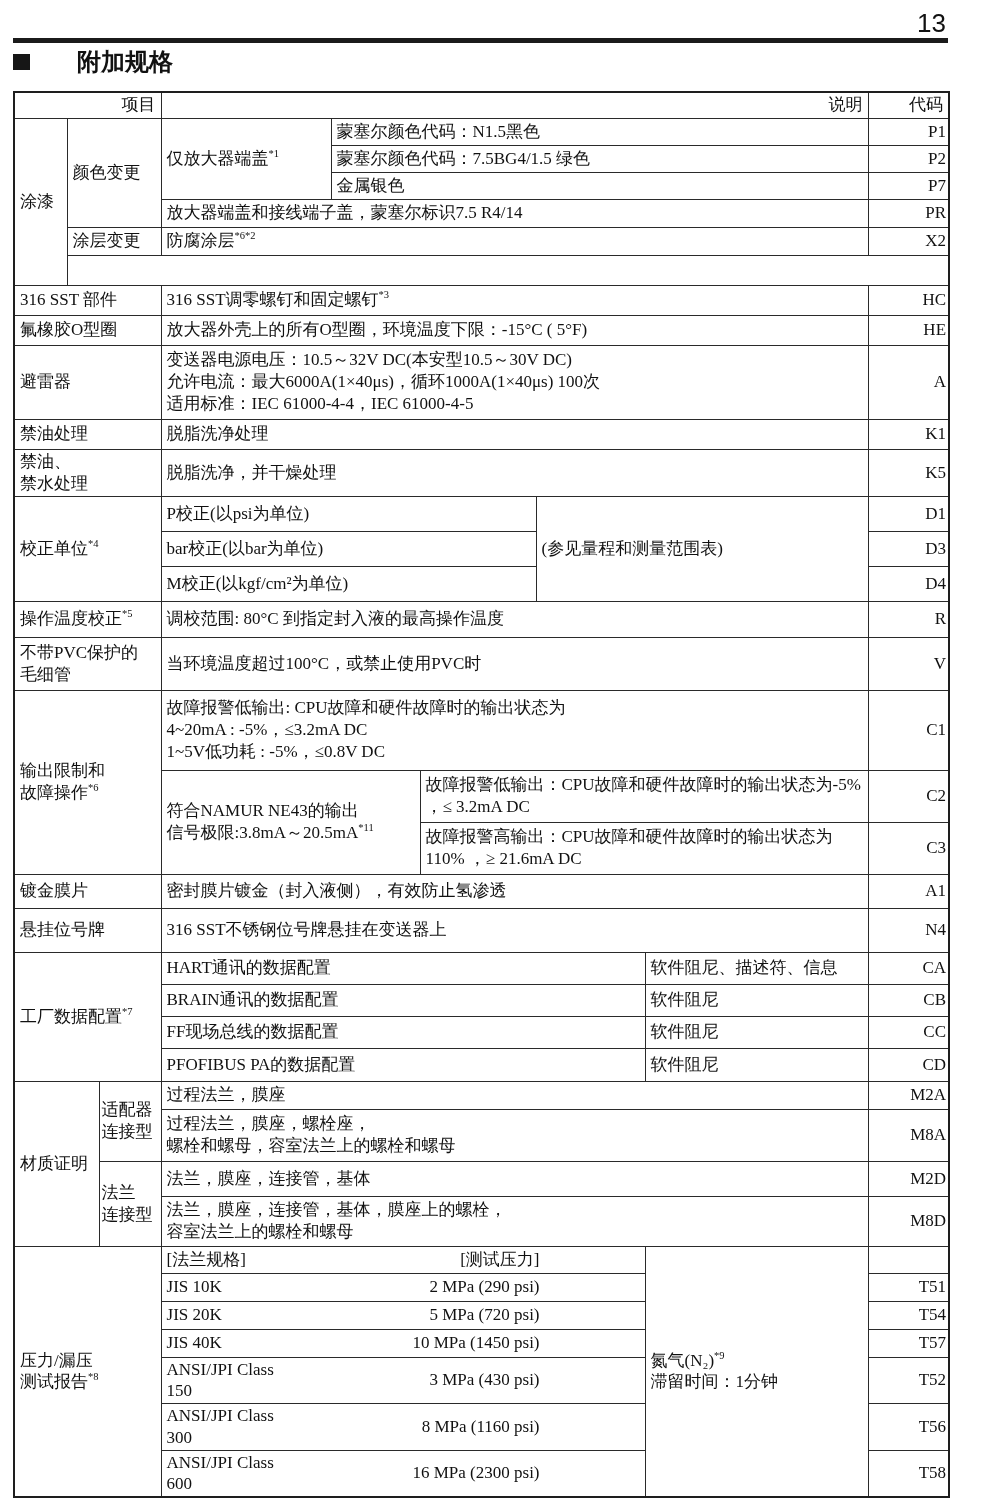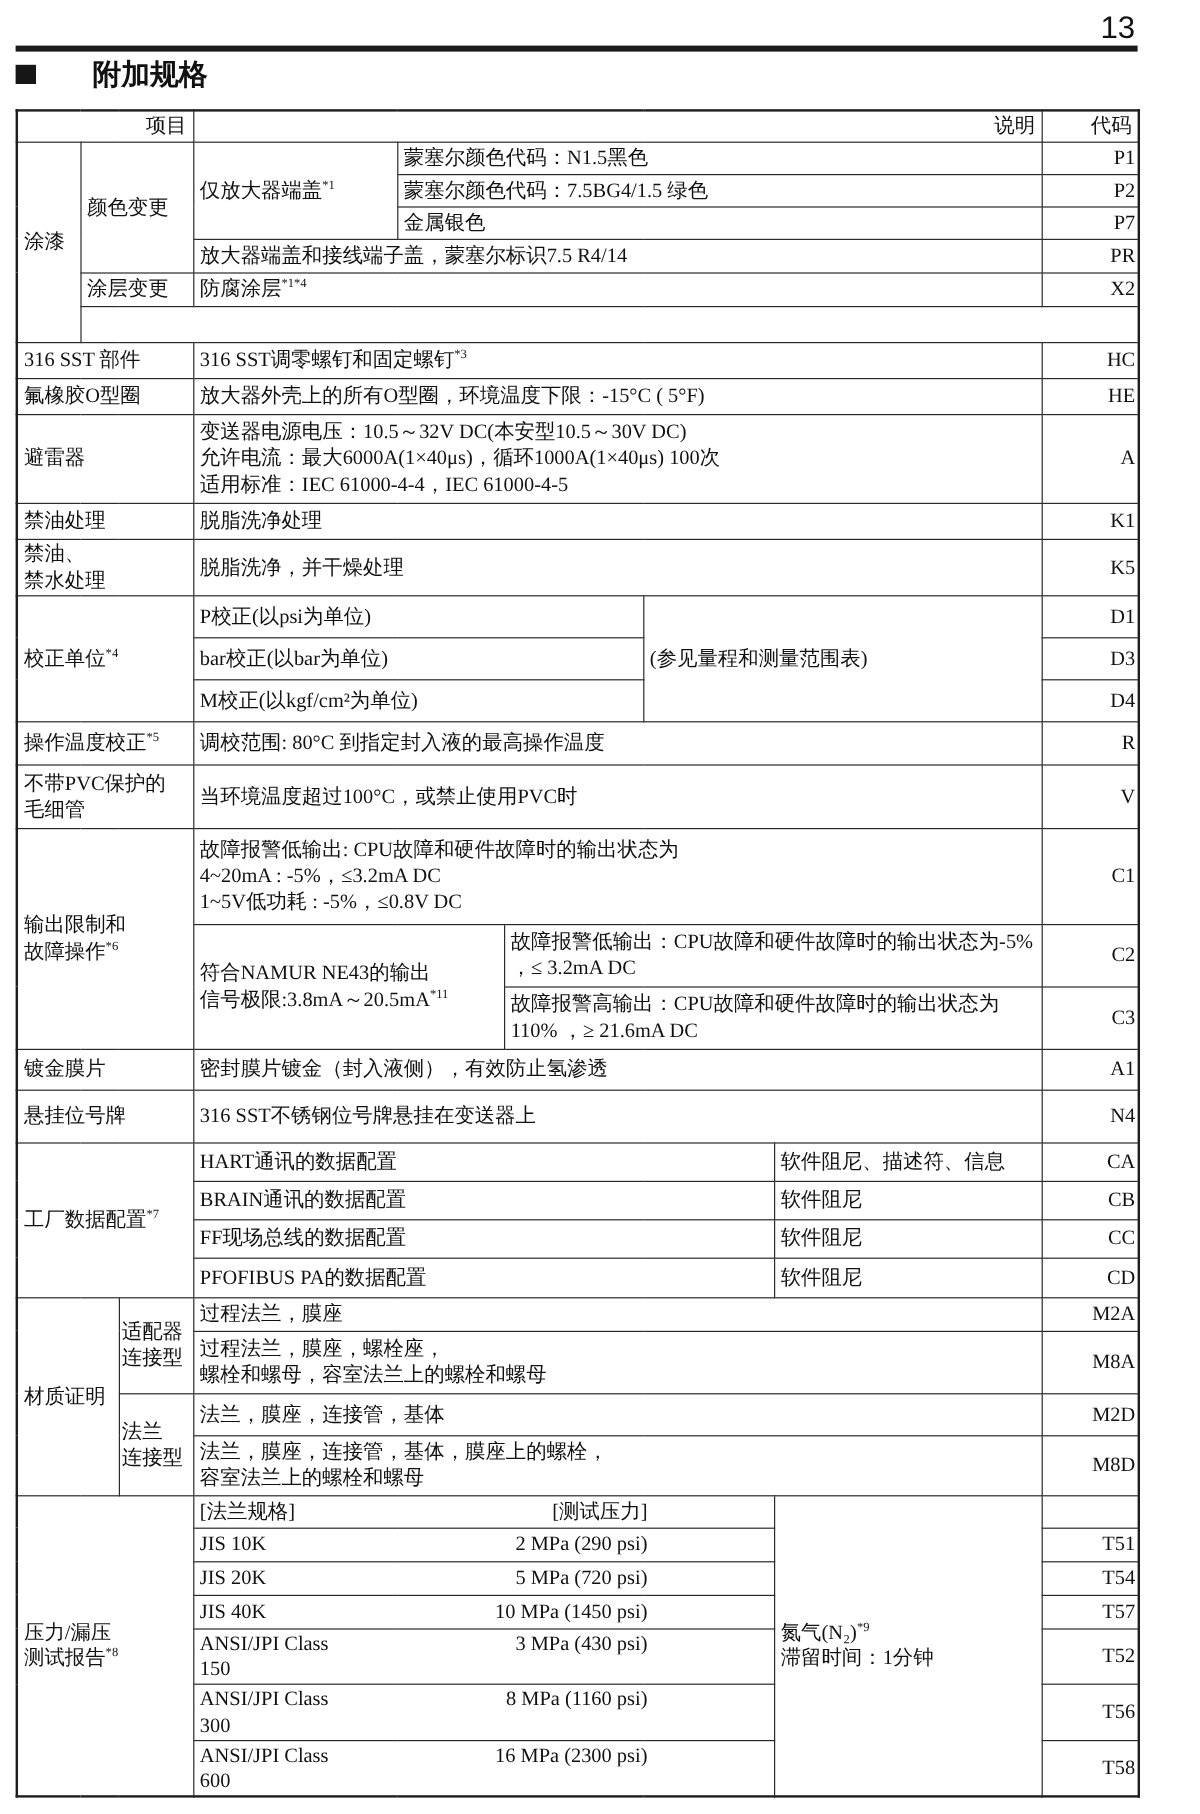--- a/index.html
+++ b/index.html
@@ -21,21 +21,21 @@
   .sq{display:inline-block;width:17px;height:16px;background:#161616;margin-right:7px;}
   table{
     margin-top:13px;border-collapse:collapse;table-layout:fixed;width:935px;
     font-size:17px;line-height:1.28;border:2px solid #1e1e1e;
   }
   td{border:1px solid #2a2a2a;padding:1px 5px;vertical-align:middle;overflow:hidden;}
   .hdr td{text-align:right;}
   .code{text-align:right;padding:1px 2px;}
   .pre{white-space:pre-line;}
   sup{font-size:10.5px;vertical-align:super;line-height:0;}
-  .flexwrap{display:flex;align-items:flex-start;}
+  .flexwrap{display:flex;align-items:center;}
   .pname{flex:1;}
   .pval{flex:0 0 240px;margin-right:100px;text-align:right;}
 </style>
 </head>
 <body>
 
 <div class="content">
 
   <div class="pageno">13</div>
   <div class="toprule"></div>
@@ -79,21 +79,21 @@
     <tr style="height:27px">
       <td colspan="4">金属银色</td>
       <td class="code">P7</td>
     </tr>
     <tr style="height:28px">
       <td colspan="5">放大器端盖和接线端子盖，蒙塞尔标识7.5 R4/14</td>
       <td class="code">PR</td>
     </tr>
     <tr style="height:28px">
       <td colspan="2">涂层变更</td>
-      <td colspan="5"><span>防腐涂层</span><sup>*1*4</sup></td>
+      <td colspan="5"><span>防腐涂层</span><sup>*6*2</sup></td>
       <td class="code">X2</td>
     </tr>
     <tr style="height:30px">
       
       
     </tr>
 
     <tr style="height:30px">
       <td colspan="3">316 SST 部件</td>
       <td colspan="5"><span>316 SST调零螺钉和固定螺钉</span><sup>*3</sup></td>

